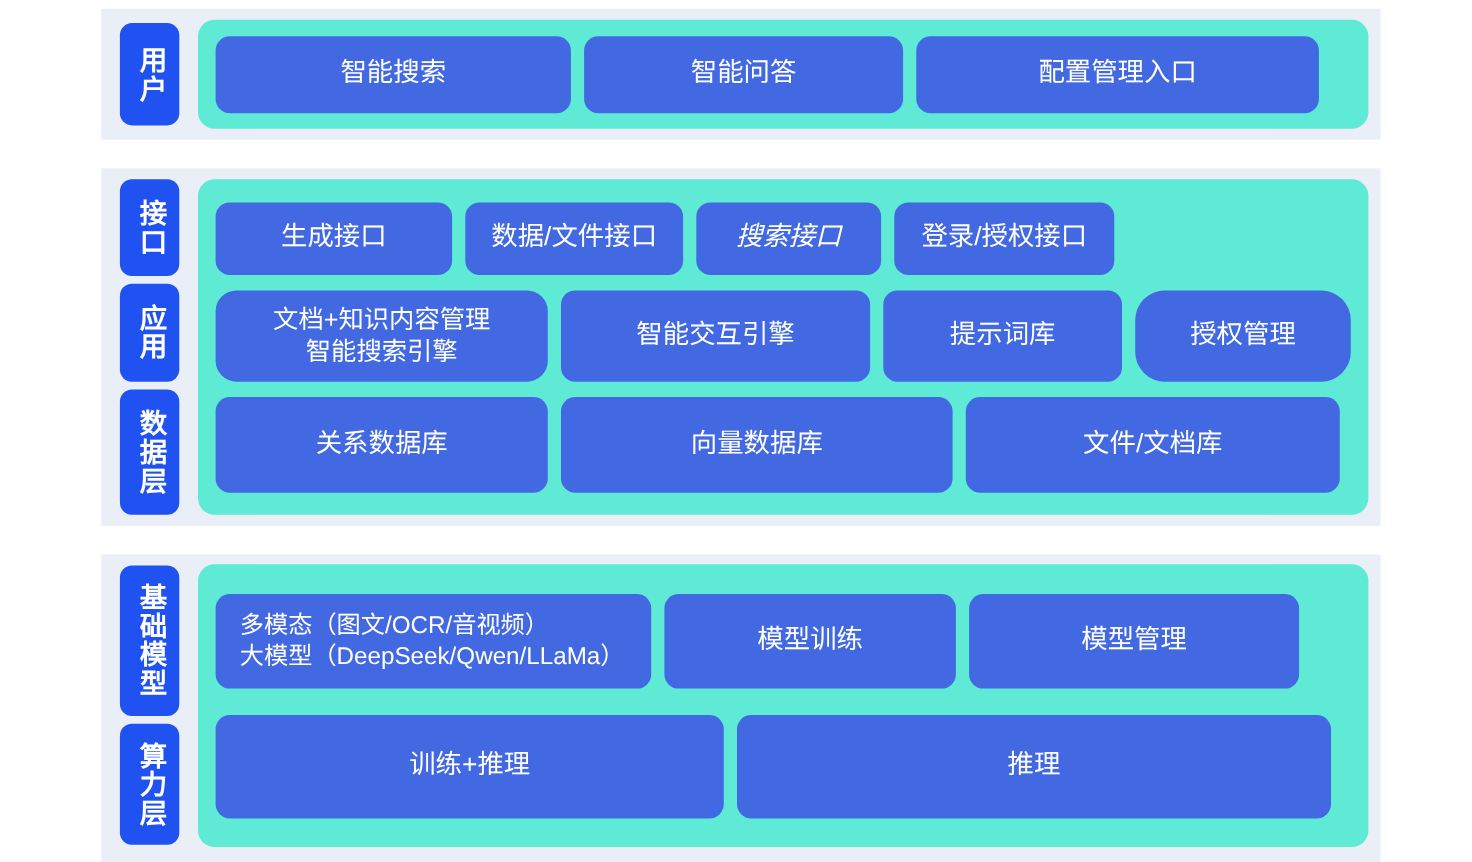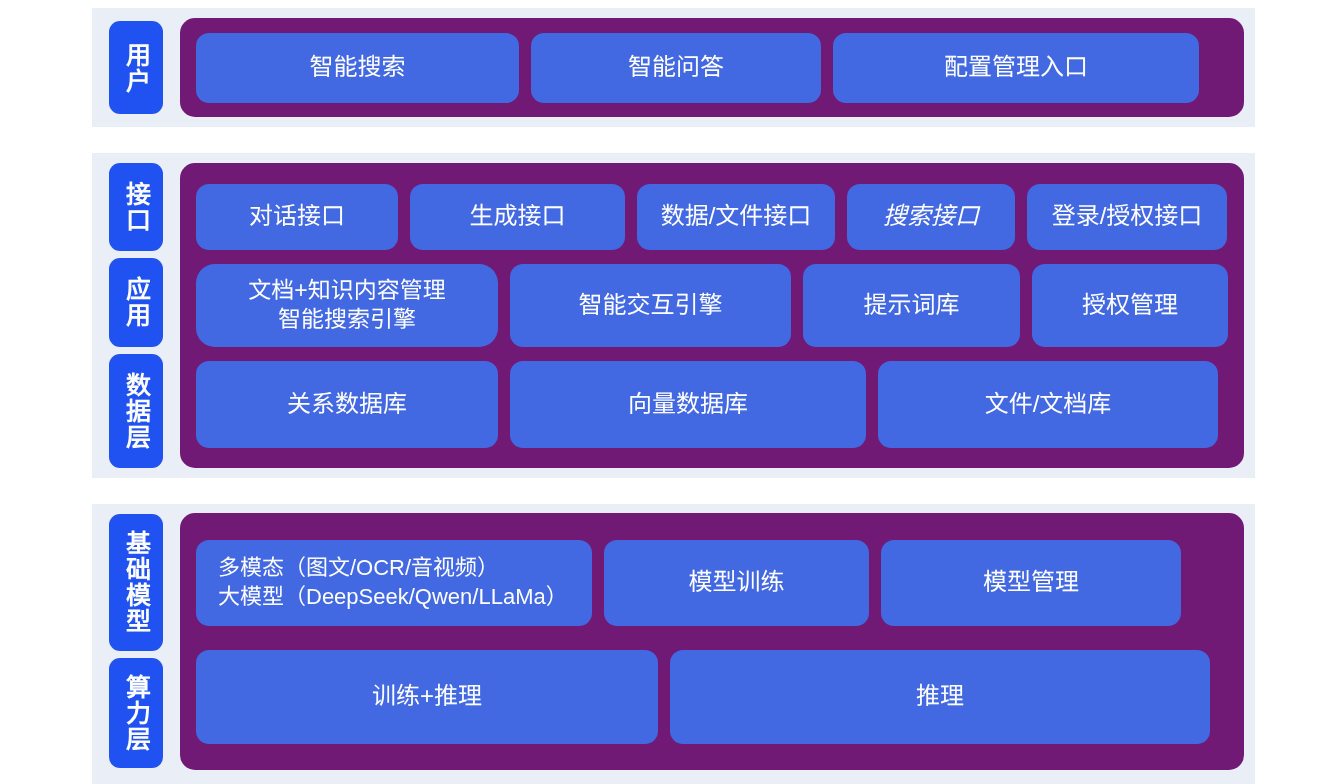--- a/index.html
+++ b/index.html
@@ -63,21 +63,21 @@
     box-sizing: border-box;
     padding: 6px 0;
     writing-mode: vertical-rl;
     text-orientation: upright;
     flex: 1 1 auto;
   }
 
   
   .panel {
     flex: 1 1 auto;
-    background: #701a75;
+    background: #5eead4;
     border-radius: 15px;
     margin: 23px 11px 9px 0;
     padding: 13px 16px;
     box-sizing: border-box;
     display: flex;
     flex-direction: column;
     justify-content: center;
     gap: 12px;
   }
   .card-row {
@@ -123,21 +123,21 @@
 
   #section-mid .row-interface .c0 { flex: 0 0 202px; }
   #section-mid .row-interface .c1 { flex: 0 0 215px; }
   #section-mid .row-interface .c2 { flex: 0 0 198px; }
   #section-mid .row-interface .c3 { flex: 0 0 168px; font-style: italic; }
   #section-mid .row-interface .c4 { flex: 0 0 200px; }
 
   #section-mid .row-app .c0 { flex: 0 0 302px; border-radius: 19px; }
   #section-mid .row-app .c1 { flex: 0 0 281px; }
   #section-mid .row-app .c2 { flex: 0 0 217px; }
-  #section-mid .row-app .c3 { flex: 0 0 196px; }
+  #section-mid .row-app .c3 { flex: 0 0 196px; border-radius: 27px; }
 
   #section-mid .row-data .c0 { flex: 0 0 302px; }
   #section-mid .row-data .c1 { flex: 0 0 356px; }
   #section-mid .row-data .c2 { flex: 0 0 340px; }
 
   
   #section-base { top: 504px; height: 280px; }
   #section-base .panel { margin-top: 9px; margin-bottom: 14px; padding-top: 16px; padding-bottom: 16px; gap: 24px; }
   #section-base .tab-col { padding: 10px 0 16px; gap: 7px; }
   #section-base .row-model .card { height: 86px; }
@@ -170,21 +170,20 @@
 
   <div class="section" id="section-mid">
     <div class="tab-col">
       <div class="layer-tab">接口</div>
       <div class="layer-tab">应用</div>
       <div class="layer-tab">数据层</div>
     </div>
     <div class="panel">
 
       <div class="card-row row-interface">
-        <div class="card c0">对话接口</div>
         <div class="card c1">生成接口</div>
         <div class="card c2">数据/文件接口</div>
         <div class="card c3">搜索接口</div>
         <div class="card c4">登录/授权接口</div>
       </div>
 
       <div class="card-row row-app">
         <div class="card two-line c0">文档+知识内容管理
 智能搜索引擎</div>
         <div class="card c1">智能交互引擎</div>

